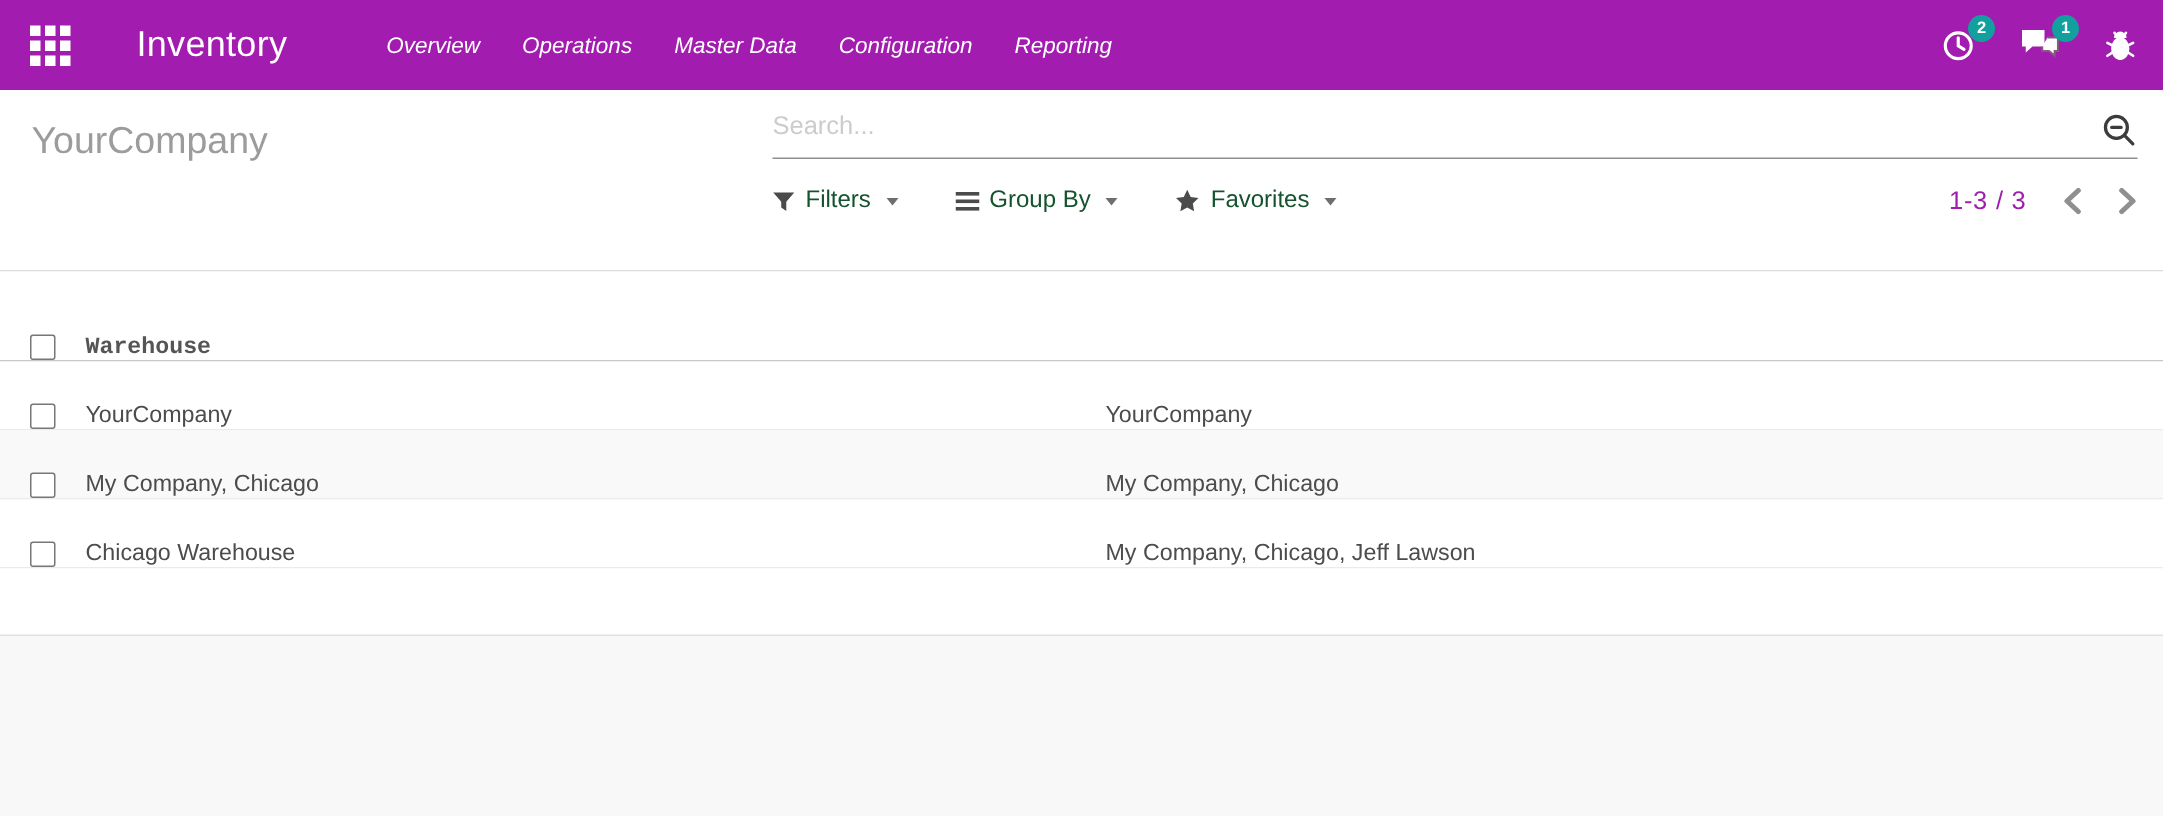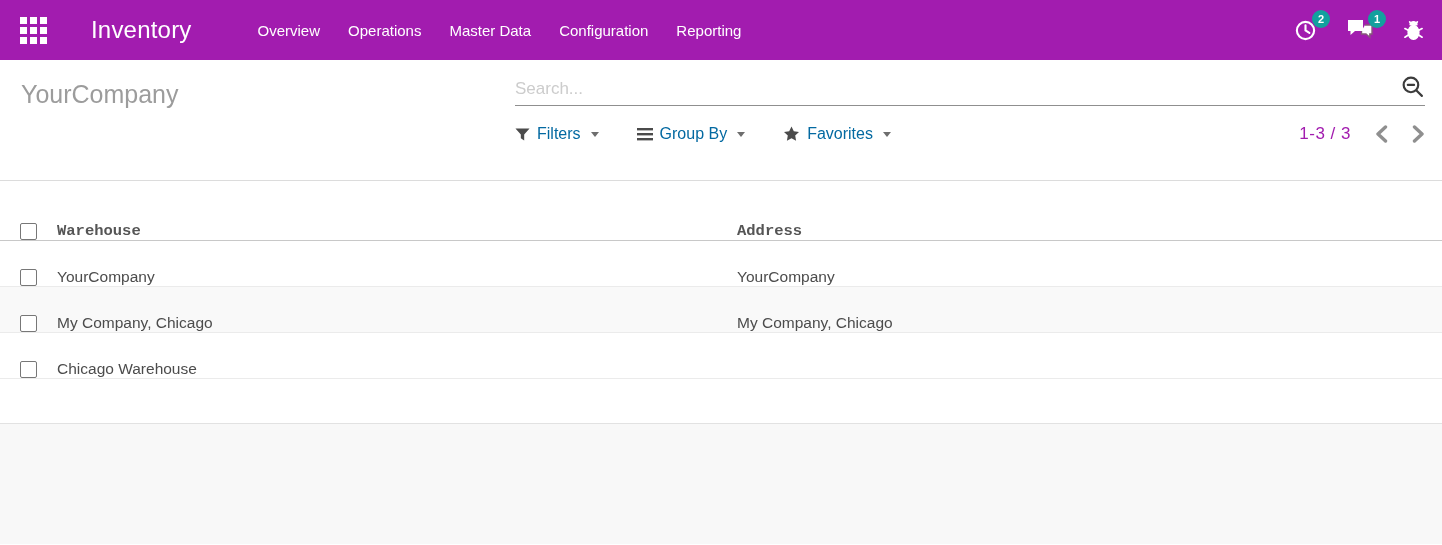--- a/index.html
+++ b/index.html
@@ -30,21 +30,21 @@
     cursor: pointer;
   }
   .apps-btn span { background: #fff; width:7px; height:7px; }
   .brand {
     font-size: 24px;
     font-weight: 500;
     margin-left: 44px;
     letter-spacing: 0.2px;
     cursor: pointer;
   }
-  .nav-menu { display: flex; margin-left: 52px; }
+  .nav-menu { display: flex; margin-left: 52px; font-style: italic; }
   .nav-menu .menu-item {
     font-size: 15px;
     padding: 20px 14px;
     cursor: pointer;
     white-space: nowrap;
   }
   .nav-right { margin-left: auto; display: flex; align-items: center; }
   .sys-icon { position: relative; margin-left: 30px; cursor: pointer; display:flex; align-items:center; }
   .badge {
     position: absolute;
@@ -73,39 +73,39 @@
   .control-panel {
     height: 121px;
     background: #fff;
     border-bottom: 1px solid #dcdcdc;
     display: flex;
   }
   .cp-left { width: 495px; padding: 20px 0 0 21px; }
   .page-title { font-size: 25px; color: #9c9c9c; font-weight: 400; }
   .cp-right { flex: 1; padding: 14px 17px 0 20px; display: flex; flex-direction: column; }
   .search-wrap {
-    display: flex; align-items: flex-end;
+    display: flex; align-items: flex-start;
     border-bottom: 1px solid #8f8f8f;
     padding-bottom: 6px;
   }
   .search-input {
     border: none; outline: none;
     flex: 1;
     font-size: 17px;
     font-family: "Liberation Sans", sans-serif;
     color: #555;
     background: transparent;
   }
   .search-input::placeholder { color: #ccc; }
   .cp-row2 { display: flex; align-items: center; margin-top: 18px; }
   .dd-btn {
     display: flex; align-items: center;
     margin-right: 38px;
     font-size: 16px;
-    color: #0369a1;
+    color: #14532d;
     font-weight: 500;
     cursor: pointer;
     white-space: nowrap;
   }
   .dd-btn svg, .dd-btn .glyph { margin-right: 7px; }
   .dd-btn .caret { border-top-color: #6e6e6e; margin-left: 10px; }
   .pager { margin-left: auto; display: flex; align-items: center; }
   .pager-text { font-size: 17px; color: #a21caf; letter-spacing: 0.5px; }
   .pager-btn { margin-left: 24px; cursor: pointer; display: flex; align-items: center; }
 
@@ -251,21 +251,20 @@
     </div>
   </div>
 </div>
 
 <div>
   <div class="list-header">
     <div class="col-check">
       <span class="checkbox"></span>
     </div>
     <div class="col-warehouse">Warehouse</div>
-    <div class="col-address">Address</div>
   </div>
 
   <div class="list-row">
     <div class="col-check">
       <span class="checkbox"></span>
     </div>
     <div class="col-warehouse">YourCompany</div>
     <div class="col-address">YourCompany</div>
   </div>
 
@@ -275,17 +274,18 @@
     </div>
     <div class="col-warehouse">My Company, Chicago</div>
     <div class="col-address">My Company, Chicago</div>
   </div>
 
   <div class="list-row">
     <div class="col-check">
       <span class="checkbox"></span>
     </div>
     <div class="col-warehouse">Chicago Warehouse</div>
+    <div class="col-address">My Company, Chicago, Jeff Lawson</div>
   </div>
 
   <div class="empty-row"></div>
   <div class="footer-area"></div>
 </div>
 
 </body></html>

